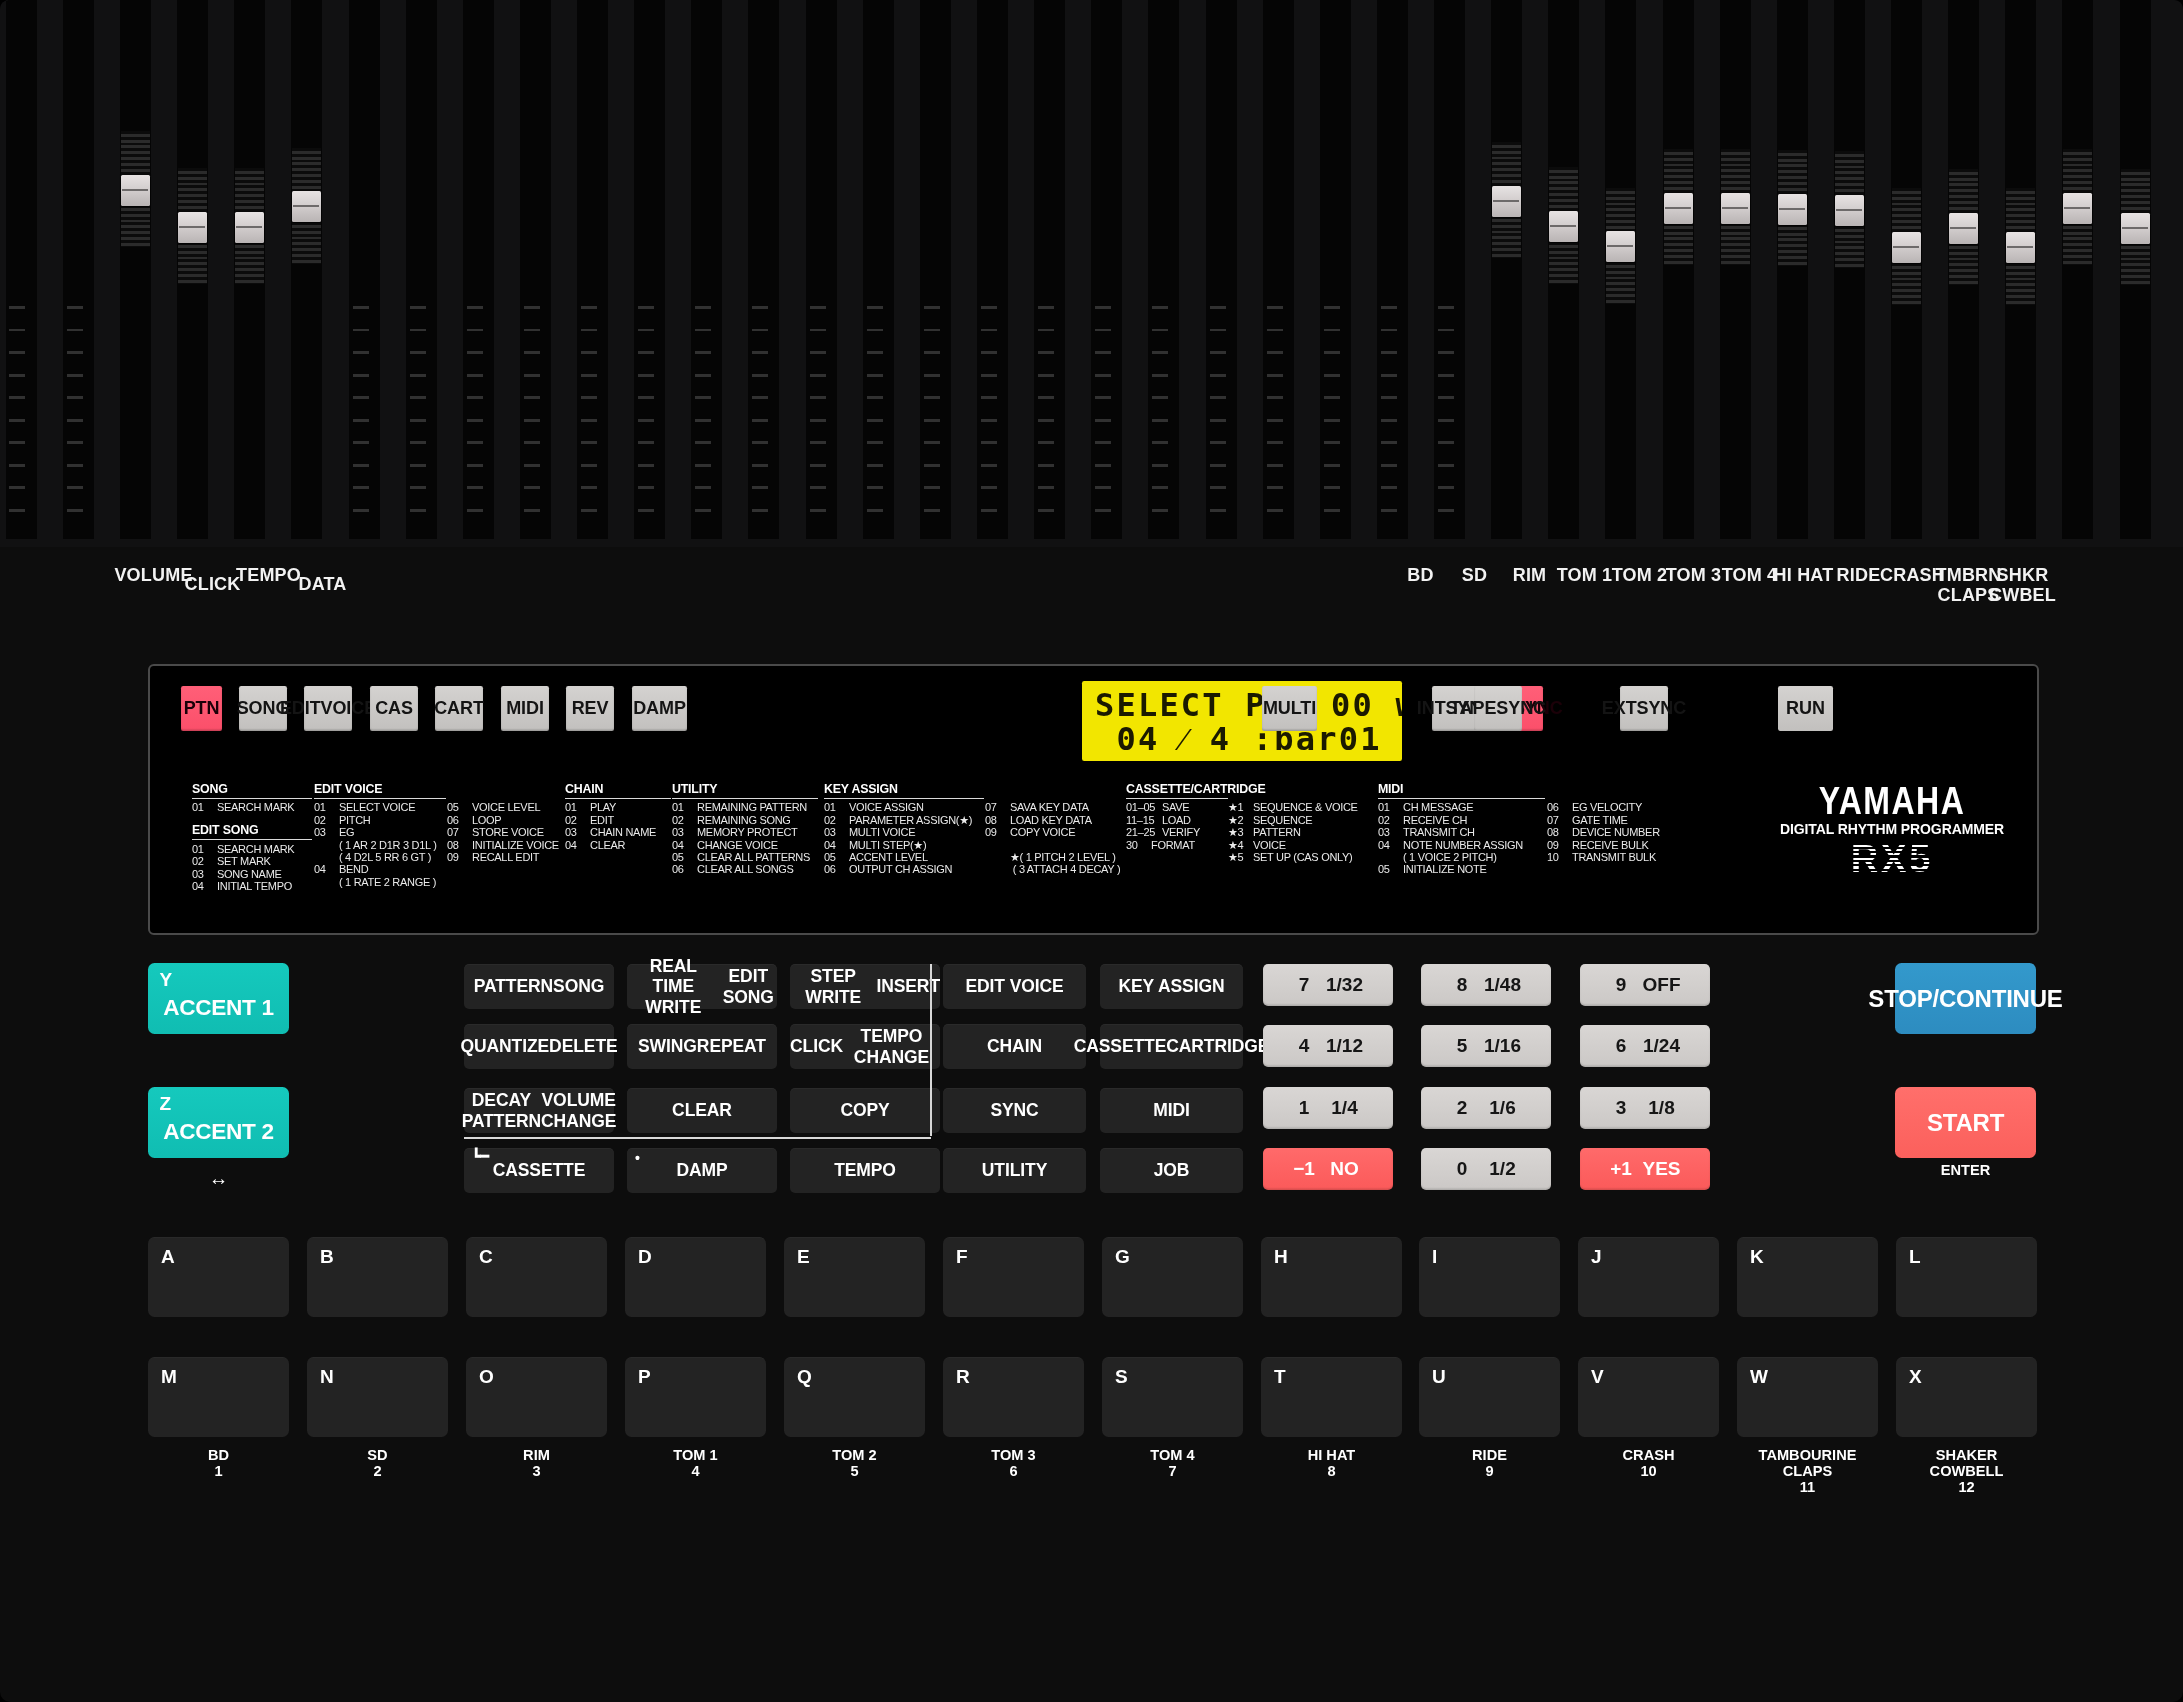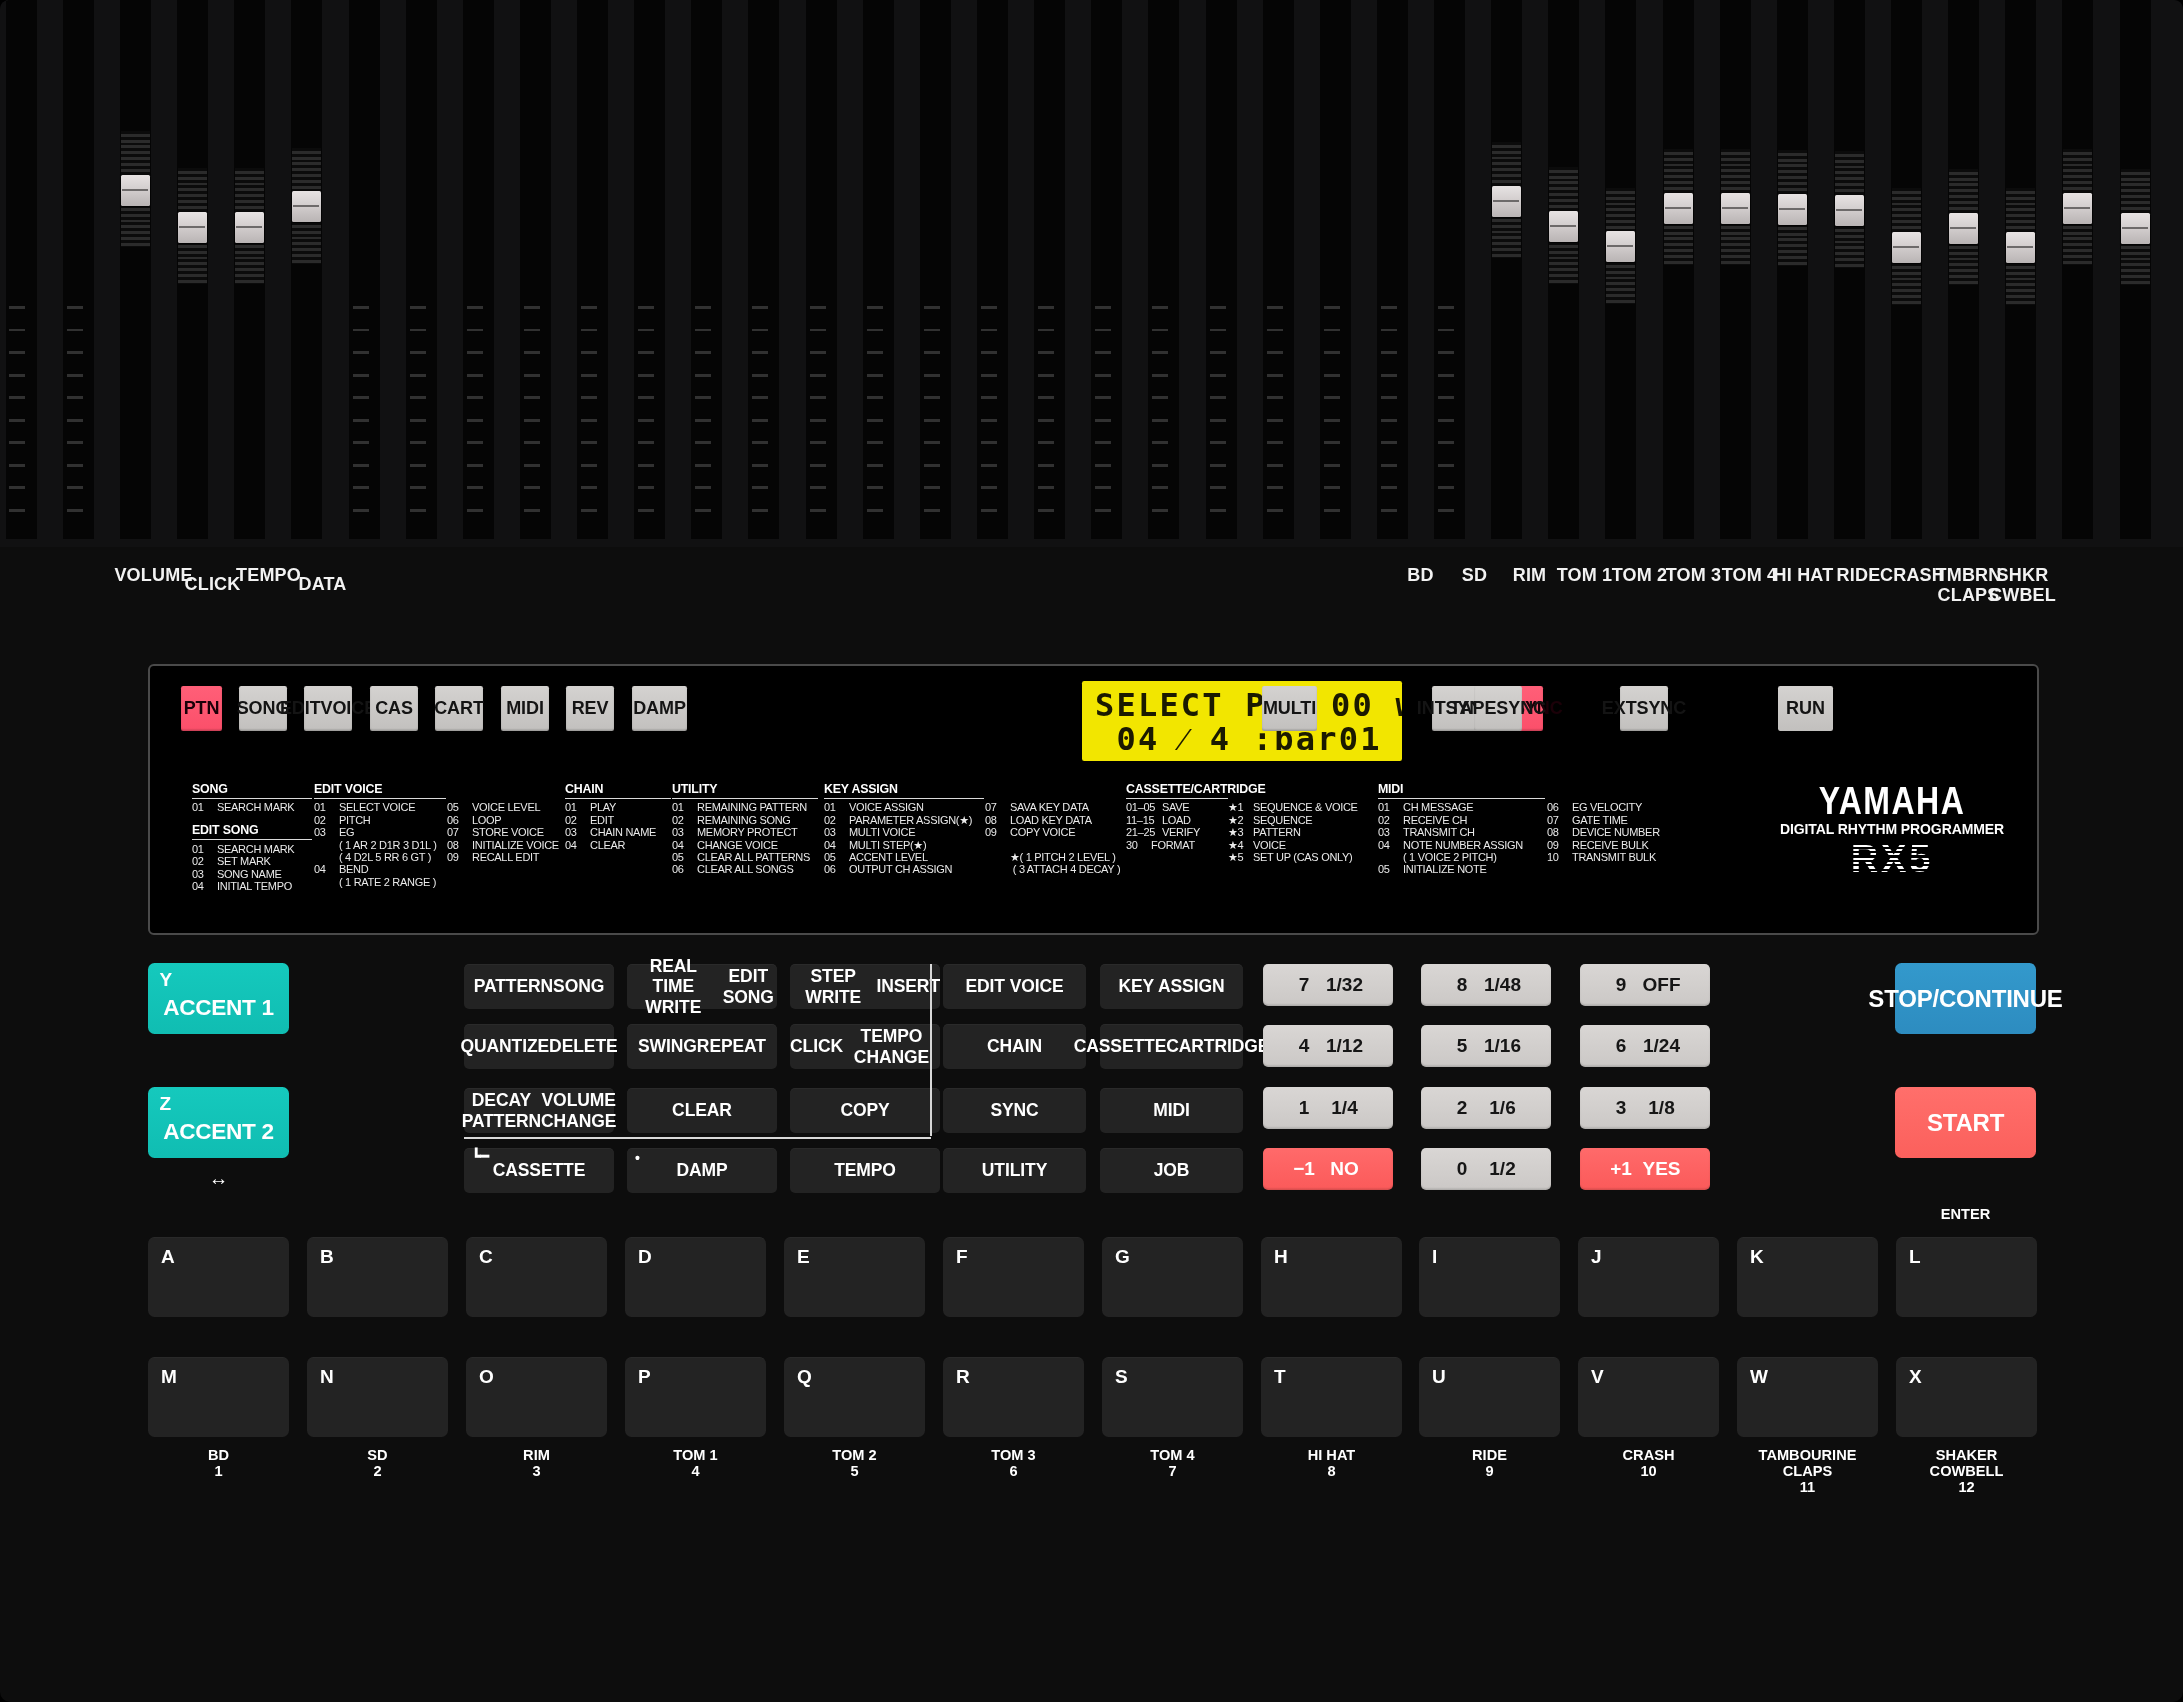--- a/index.html
+++ b/index.html
@@ -1155,21 +1155,21 @@
       <div class="num-btn red" style="left: 1580px; top: 1148px; width: 130px; height: 42px;">
         <span class="d">+1</span>
         <span class="f">YES</span>
       </div>
       <div class="trans-btn stop" style="left: 1895px; top: 963px; width: 141px; height: 71px;">
         <div>STOP/</div>
         <div>CONTINUE</div>
       </div>
       <div class="sub-label" style="left: 1895px; top: 1092px; width: 141px;">SHIFT/COMPARE</div>
       <div class="trans-btn start" style="left: 1895px; top: 1087px; width: 141px; height: 71px;">START</div>
-      <div class="sub-label" style="left: 1895px; top: 1162px; width: 141px; margin-top: 44px;">ENTER</div>
+      <div class="sub-label" style="left: 1895px; top: 1162px; width: 141px;">ENTER</div>
     </div>
   <div id="pads-host">
       <div class="pad" style="left: 148px; top: 1237px; width: 141px; height: 80px;">
         <span class="plet">A</span>
       </div>
       <div class="pad" style="left: 307px; top: 1237px; width: 141px; height: 80px;">
         <span class="plet">B</span>
       </div>
       <div class="pad" style="left: 466px; top: 1237px; width: 141px; height: 80px;">
         <span class="plet">C</span>

